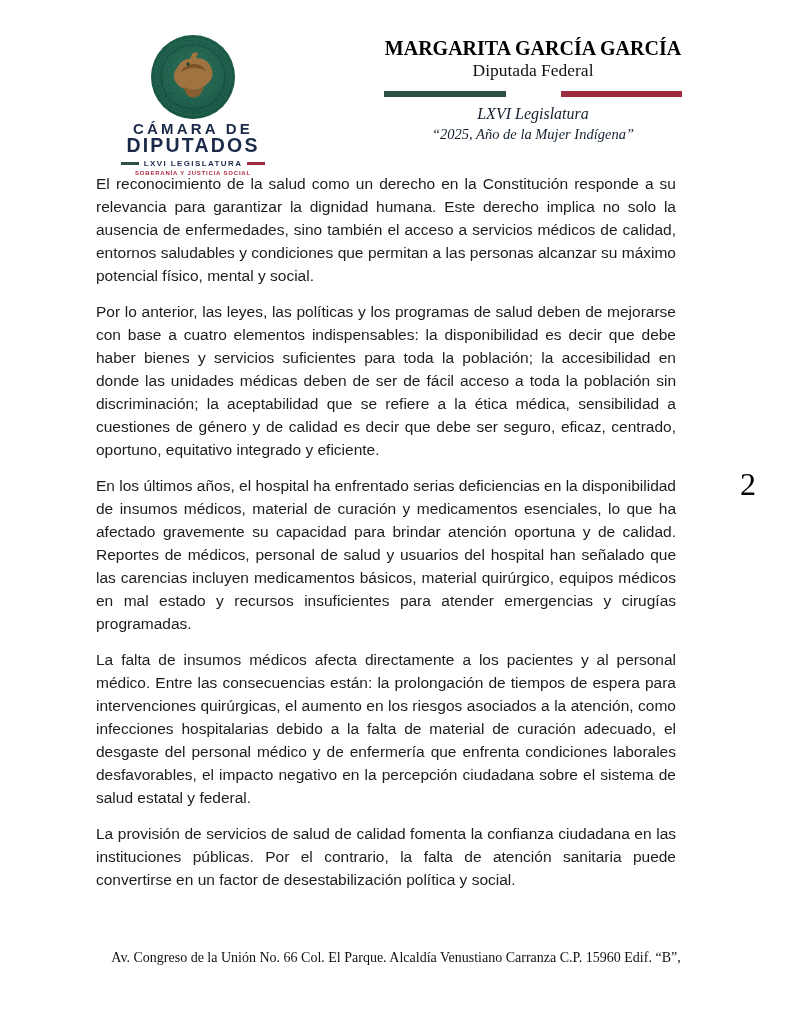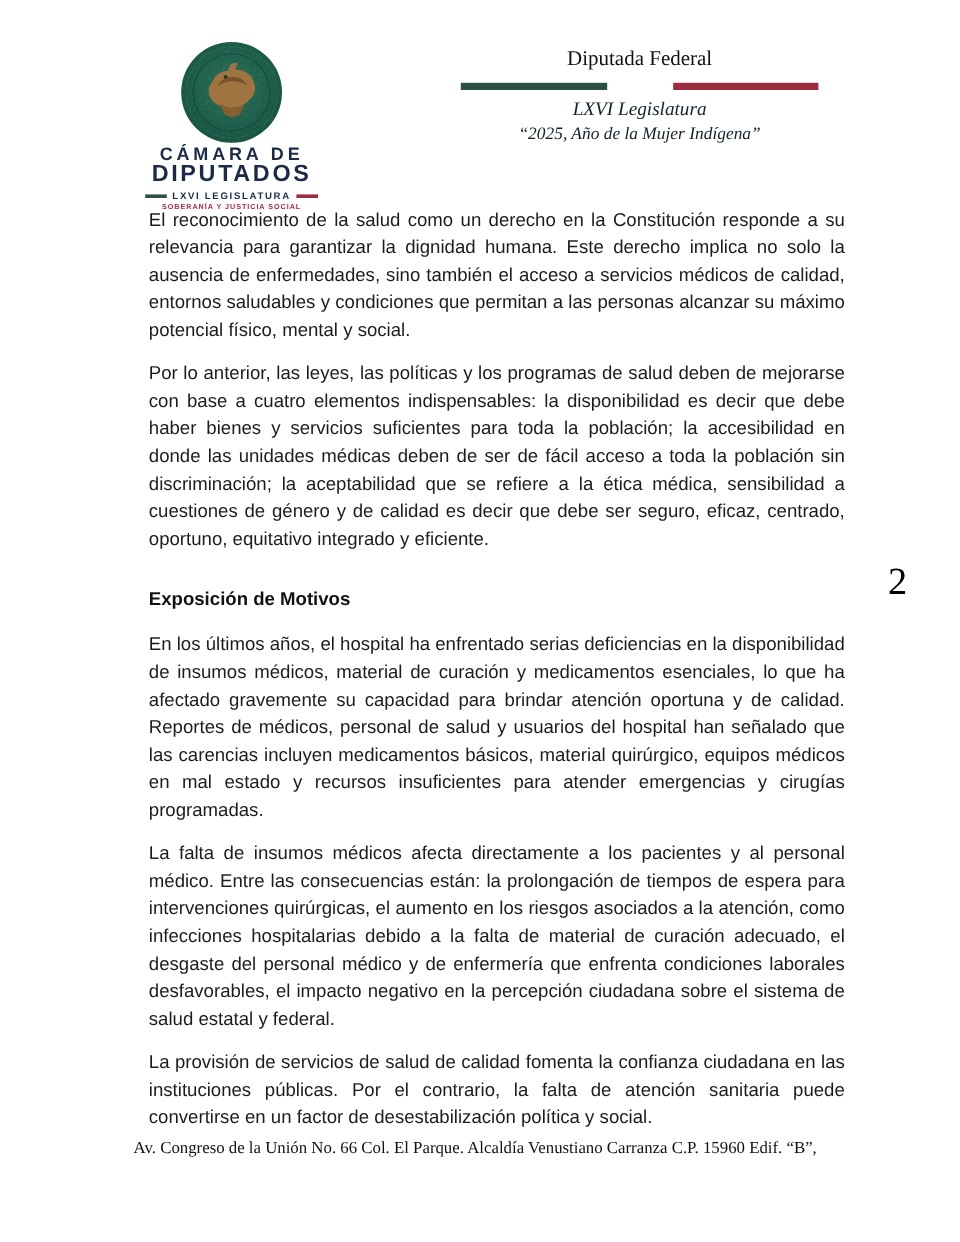--- a/index.html
+++ b/index.html
@@ -24,21 +24,21 @@
   .flagbar{display:flex;justify-content:space-between;margin:11px 0 8px;}
   .flag-seg{height:6px;}
   .flag-green{width:122px;background:#2d5044;}
   .flag-red{width:121px;background:#9d2c3f;}
   .legislature{font-family:"Liberation Serif",serif;font-style:italic;font-size:16px;color:#15202e;line-height:18px;}
   .motto{font-family:"Liberation Serif",serif;font-style:italic;font-size:14.5px;color:#15202e;line-height:17px;margin-top:3px;text-align:center;}
   
   .pagenum{position:absolute;left:728px;top:466px;width:40px;text-align:center;
     font-family:"Liberation Serif",serif;font-size:32px;color:#000;}
   
-  .doc-body{position:absolute;left:124px;top:172px;width:580px;}
+  .doc-body{position:absolute;left:96px;top:172px;width:580px;}
   .doc-body p{margin:0 0 13px;text-align:justify;font-size:15.5px;line-height:23px;color:#1c1c1c;}
   .section-heading{font-size:15.5px;font-weight:bold;color:#111;margin:30px 0 17px;}
   
   .doc-footer{position:absolute;left:0;top:948px;width:792px;text-align:center;
     font-family:"Liberation Serif",serif;font-size:14px;line-height:19px;color:#111;}
 </style>
 </head>
 <body>
 
 <div class="page">
@@ -78,37 +78,37 @@
       <div class="logo-line2">DIPUTADOS</div>
       <div class="logo-line3">
         <span class="dash dash-green"></span>
         <span class="logo-line3-text">LXVI LEGISLATURA</span>
         <span class="dash dash-red"></span>
       </div>
       <div class="logo-line4">SOBERANÍA Y JUSTICIA SOCIAL</div>
     </div>
 
     <div class="header-right">
+      <div class="mp-name">MARGARITA GARCÍA GARCÍA</div>
       <div class="mp-role">Diputada Federal</div>
       <div class="flagbar">
         <span class="flag-seg flag-green"></span>
         <span class="flag-seg flag-red"></span>
       </div>
       <div class="legislature">LXVI Legislatura</div>
       <div class="motto">“2025, Año de la Mujer Indígena”</div>
     </div>
 
   </header>
 
   <div class="pagenum">2</div>
 
   <main class="doc-body">
     <p>El reconocimiento de la salud como un derecho en la Constitución responde a su relevancia para garantizar la dignidad humana. Este derecho implica no solo la ausencia de enfermedades, sino también el acceso a servicios médicos de calidad, entornos saludables y condiciones que permitan a las personas alcanzar su máximo potencial físico, mental y social.</p>
     <p>Por lo anterior, las leyes, las políticas y los programas de salud deben de mejorarse con base a cuatro elementos indispensables: la disponibilidad es decir que debe haber bienes y servicios suficientes para toda la población; la accesibilidad en donde las unidades médicas deben de ser de fácil acceso a toda la población sin discriminación; la aceptabilidad que se refiere a la ética médica, sensibilidad a cuestiones de género y de calidad es decir que debe ser seguro, eficaz, centrado, oportuno, equitativo integrado y eficiente.</p>
-    <h2 class="section-heading">Exposición de Motivos</h2>
     <p>En los últimos años, el hospital ha enfrentado serias deficiencias en la disponibilidad de insumos médicos, material de curación y medicamentos esenciales, lo que ha afectado gravemente su capacidad para brindar atención oportuna y de calidad. Reportes de médicos, personal de salud y usuarios del hospital han señalado que las carencias incluyen medicamentos básicos, material quirúrgico, equipos médicos en mal estado y recursos insuficientes para atender emergencias y cirugías programadas.</p>
     <p>La falta de insumos médicos afecta directamente a los pacientes y al personal médico. Entre las consecuencias están: la prolongación de tiempos de espera para intervenciones quirúrgicas, el aumento en los riesgos asociados a la atención, como infecciones hospitalarias debido a la falta de material de curación adecuado, el desgaste del personal médico y de enfermería que enfrenta condiciones laborales desfavorables, el impacto negativo en la percepción ciudadana sobre el sistema de salud estatal y federal.</p>
     <p>La provisión de servicios de salud de calidad fomenta la confianza ciudadana en las instituciones públicas. Por el contrario, la falta de atención sanitaria puede convertirse en un factor de desestabilización política y social.</p>
   </main>
 
   <footer class="doc-footer">
     <div>Av. Congreso de la Unión No. 66 Col. El Parque. Alcaldía Venustiano Carranza C.P. 15960 Edif. “B”,</div>
   </footer>
 
 </div>

